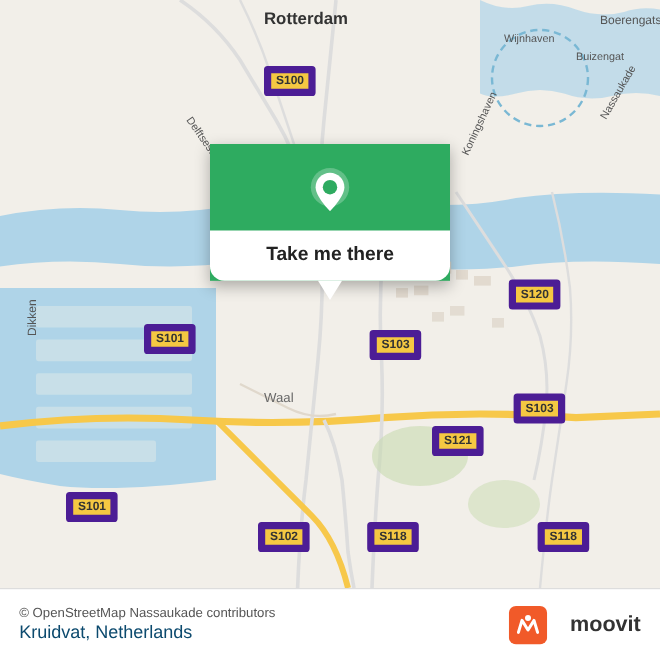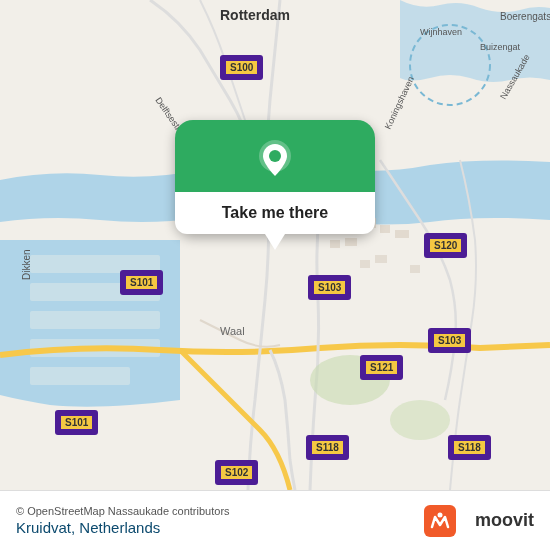--- a/index.html
+++ b/index.html
@@ -73,21 +73,21 @@
       color: #333;
     }
 
     
     #popup-card {
       position: absolute;
       top: 120px;
       left: 50%;
       transform: translateX(-50%);
       background: #2eab60;
-      border-radius: 18px;
+      border-radius: 0;
       width: 200px;
       padding-bottom: 0;
       display: flex;
       flex-direction: column;
       align-items: center;
       box-shadow: 0 4px 12px rgba(0,0,0,0.3);
       overflow: visible;
     }
 
     .popup-icon-area {
@@ -201,21 +201,21 @@
     <text x="480" y="50" font-family="Arial" font-size="9" fill="#555">Buizengat</text>
     <text x="505" y="100" font-family="Arial" font-size="9" fill="#555" transform="rotate(-60 505 100)">Nassaukade</text>
     <text x="390" y="130" font-family="Arial" font-size="9" fill="#555" transform="rotate(-65 390 130)">Koningshaven</text>
     <text x="155" y="100" font-family="Arial" font-size="9" fill="#555" transform="rotate(55 155 100)">Delftsestraatweg</text>
     <text x="30" y="280" font-family="Arial" font-size="10" fill="#555" transform="rotate(-90 30 280)">Dikken</text>
   </svg>
 
   <div class="road-badge" style="top:55px;left:220px">S100</div>
   <div class="road-badge" style="top:270px;left:120px">S101</div>
   <div class="road-badge" style="top:410px;left:55px">S101</div>
-  <div class="road-badge" style="top:460px;left:215px">S102</div>
+  <div class="road-badge" style="top:435px;left:215px">S102</div>
   <div class="road-badge" style="top:275px;left:308px">S103</div>
   <div class="road-badge" style="top:328px;left:428px">S103</div>
   <div class="road-badge" style="top:435px;left:306px">S118</div>
   <div class="road-badge" style="top:435px;left:448px">S118</div>
   <div class="road-badge" style="top:233px;left:424px">S120</div>
   <div class="road-badge" style="top:355px;left:360px">S121</div>
 
   <div id="popup-card">
     <div class="popup-icon-area">
 

